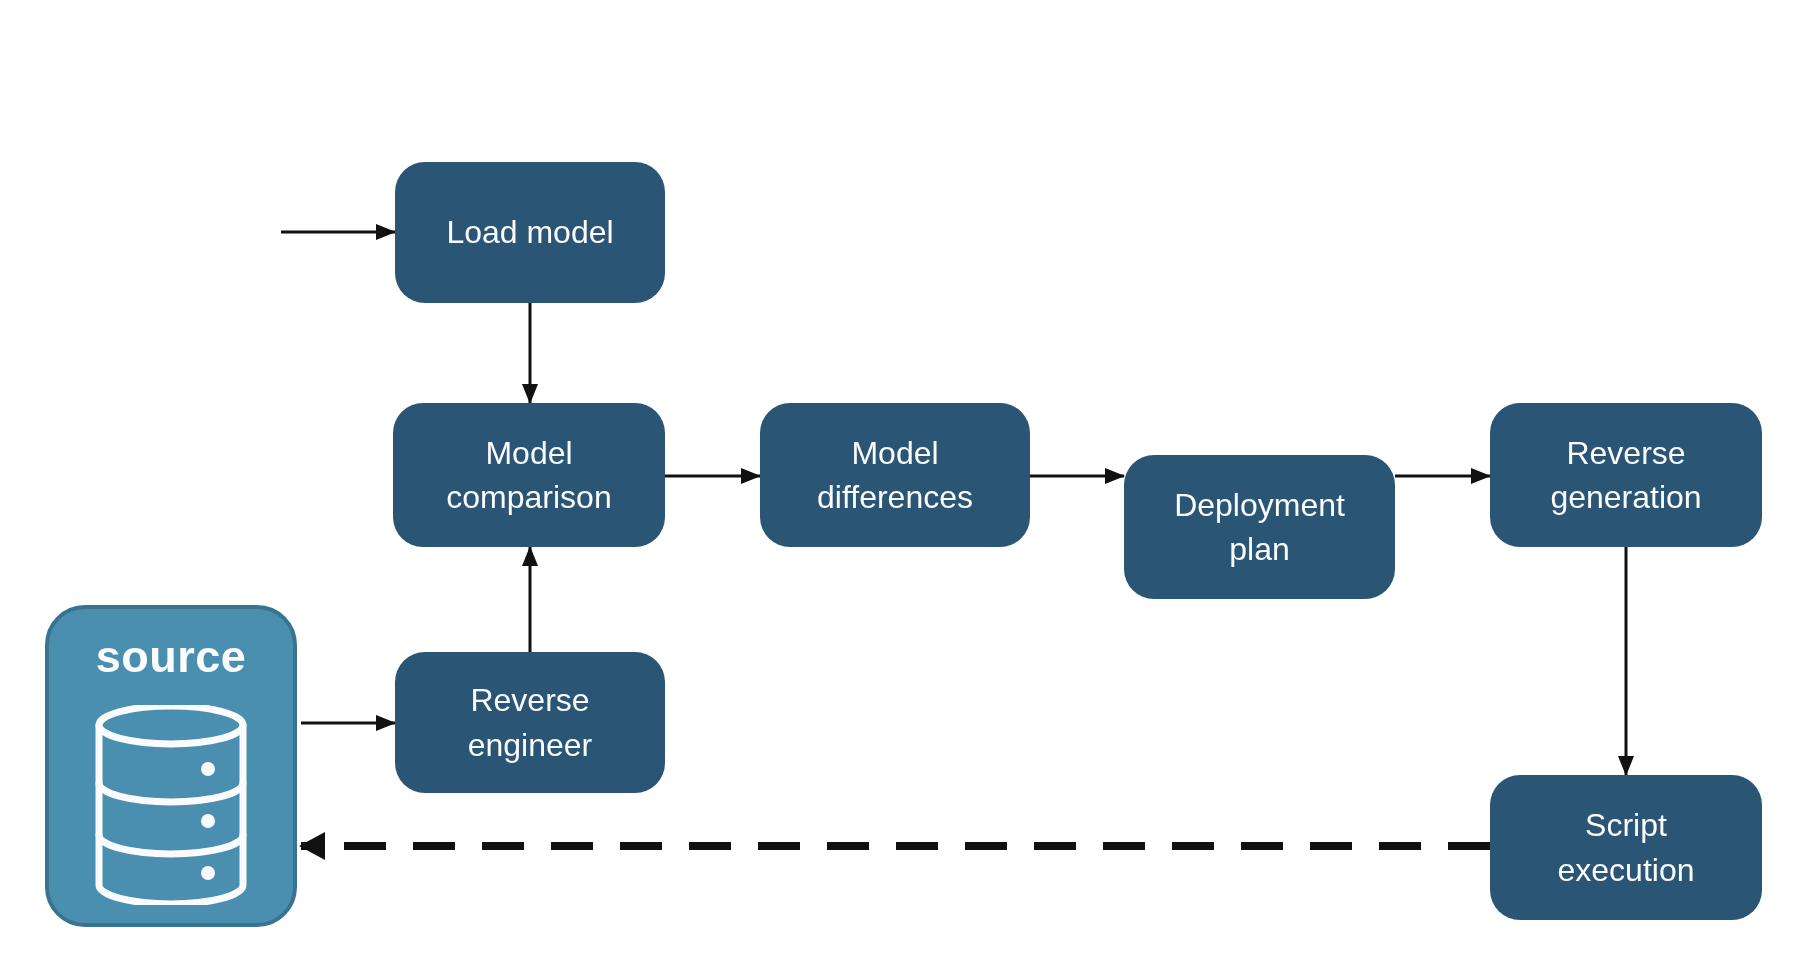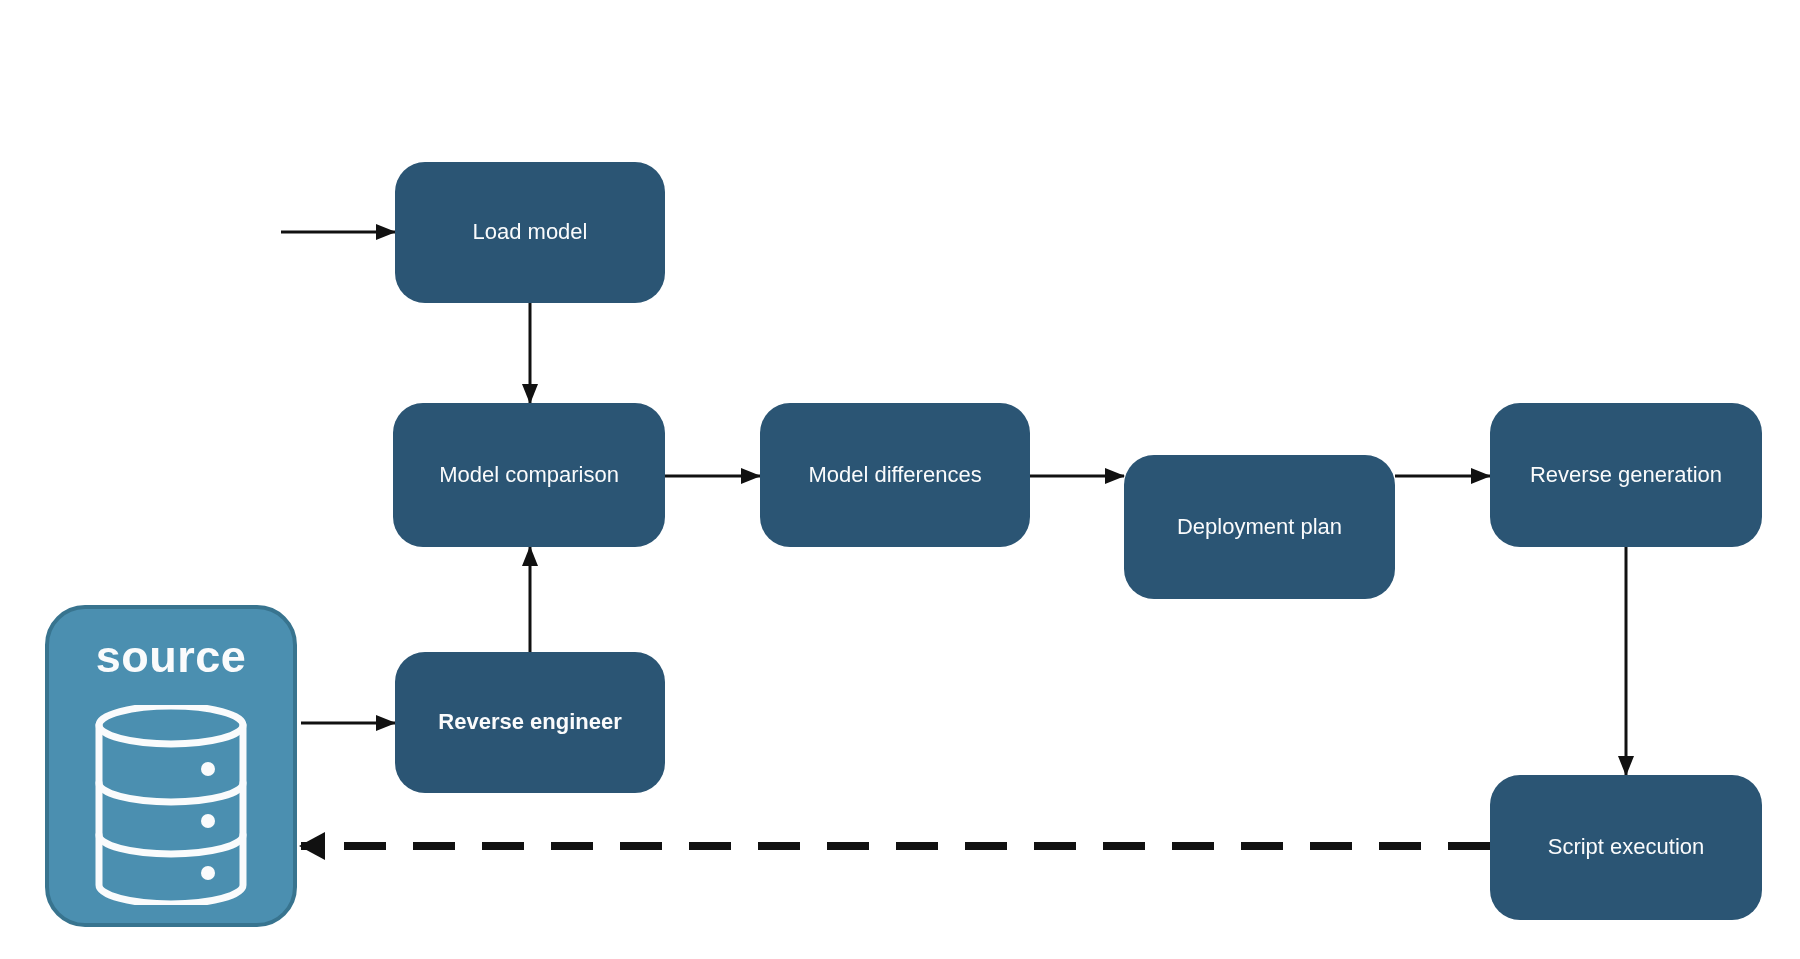--- a/index.html
+++ b/index.html
@@ -39,31 +39,31 @@
   
   .step {
     position: absolute;
     background: var(--node-fill, #2B5574);
     color: var(--node-text, #fafbfc);
     border-radius: 30px;
     display: flex;
     align-items: center;
     justify-content: center;
     text-align: center;
-    font-size: 22px;
+    font-size: 32px;
     line-height: 1.38;
     padding: 0 39px;
     box-sizing: border-box;
   }
   #node-load-model        { left: 395px;  top: 162px; width: 270px; height: 141px; }
   #node-model-comparison  { left: 393px;  top: 403px; width: 272px; height: 144px; }
   #node-model-differences { left: 760px;  top: 403px; width: 270px; height: 144px; justify-content: center; }
   #node-deployment-plan   { left: 1124px; top: 417px; width: 271px; height: 144px; margin-top: 38px; }
   #node-script-generation { left: 1490px; top: 403px; width: 272px; height: 144px; }
-  #node-reverse-engineer  { left: 395px;  top: 652px; width: 270px; height: 141px; font-weight: bold; }
+  #node-reverse-engineer  { left: 395px;  top: 652px; width: 270px; height: 141px; }
   #node-script-execution  { left: 1490px; top: 775px; width: 272px; height: 145px; }
 
   
   .endpoint {
     position: absolute;
     background: var(--endpoint-fill, #4B8FB0);
     border: 4px solid var(--endpoint-border, #38748F);
     border-radius: 40px;
     box-sizing: border-box;
     display: flex;

